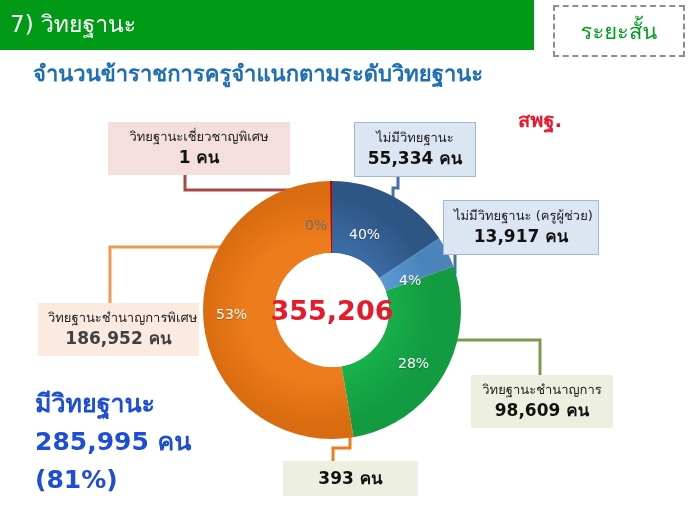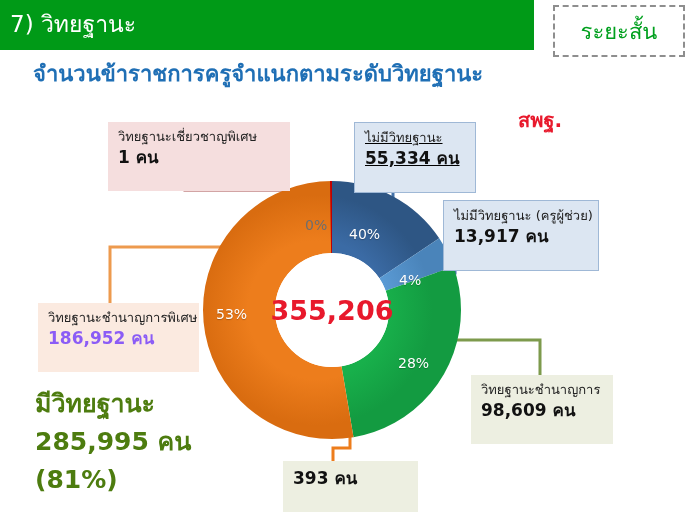--- a/index.html
+++ b/index.html
@@ -52,38 +52,38 @@
     letter-spacing:0px;
   }
   .slice-pct{
     position:absolute;font-size:14px;color:#ffffff;
     text-shadow:0 1px 1px rgba(0,0,0,.25);
     white-space:nowrap;
   }
   .pct-none{color:#6e6e6e;text-shadow:none;}
 
   
-  .callout{position:absolute;box-sizing:border-box;padding:6px 10px 23px;text-align:left;}
+  .callout{position:absolute;box-sizing:border-box;padding:6px 10px 7px;text-align:center;}
   .callout .cl-title{font-size:13px;color:#222222;line-height:18px;white-space:nowrap;}
   .callout .cl-value{font-size:17px;font-weight:bold;color:#111111;line-height:22px;white-space:nowrap;}
 
   .cl-expert-special{left:108px;top:122px;width:182px;background:#F5DEDE;}
   .cl-expert-special .cl-value{color:#111;}
 
-  .cl-none{left:354px;top:122px;width:122px;background:#DCE6F2;border:1px solid #9FB8D6;text-decoration:underline;}
+  .cl-none{left:354px;top:122px;width:122px;background:#DCE6F2;border:1px solid #9FB8D6;}
   .cl-none-assist{left:443px;top:200px;width:156px;background:#DCE6F2;border:1px solid #9FB8D6;}
 
   .cl-senior-special{left:38px;top:303px;width:161px;background:#FBEAE0;}
-  .cl-senior-special .cl-value{color:#8b5cf6;}
+  .cl-senior-special .cl-value{color:#404040;}
 
   .cl-senior{left:471px;top:375px;width:142px;background:#EDEFE1;}
   .cl-expert{left:283px;top:461px;width:135px;background:#EDEFE1;}
 
   
-  .summary{position:absolute;left:35px;top:385px;width:220px;color:#4d7c0f;}
+  .summary{position:absolute;left:35px;top:385px;width:220px;color:#1d4ed8;}
   .summary div{font-size:25px;font-weight:bold;line-height:38px;white-space:nowrap;}
 
   
   .connectors{position:absolute;left:0;top:0;width:700px;height:524px;pointer-events:none;}
 </style>
 </head>
 <body>
 
 <div id="stage">
 

